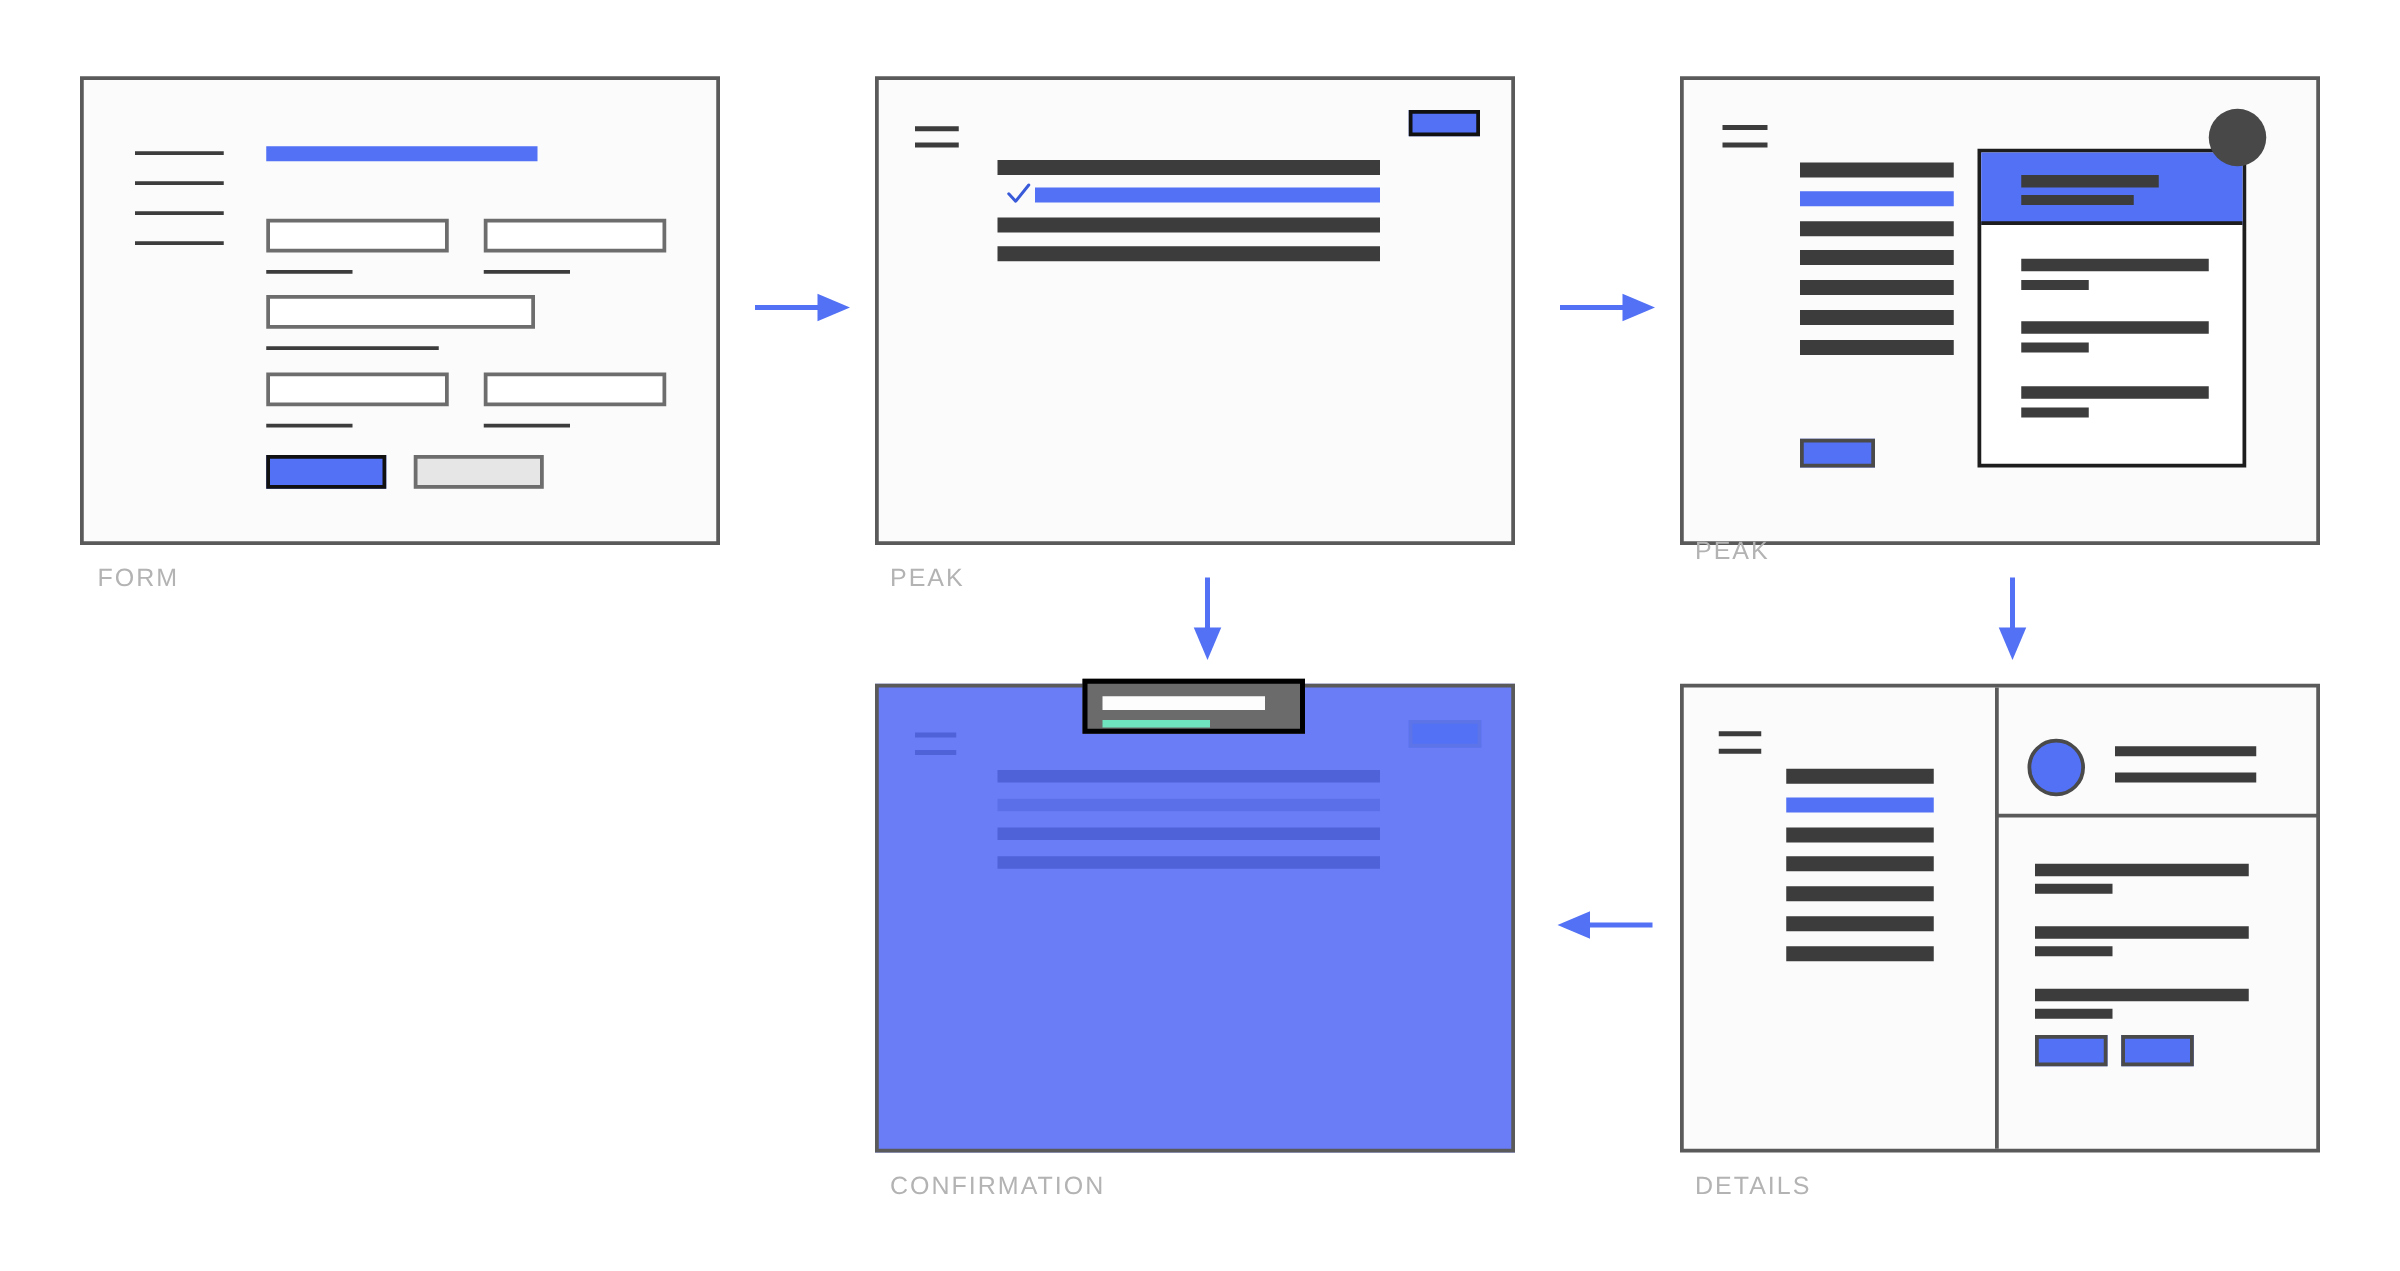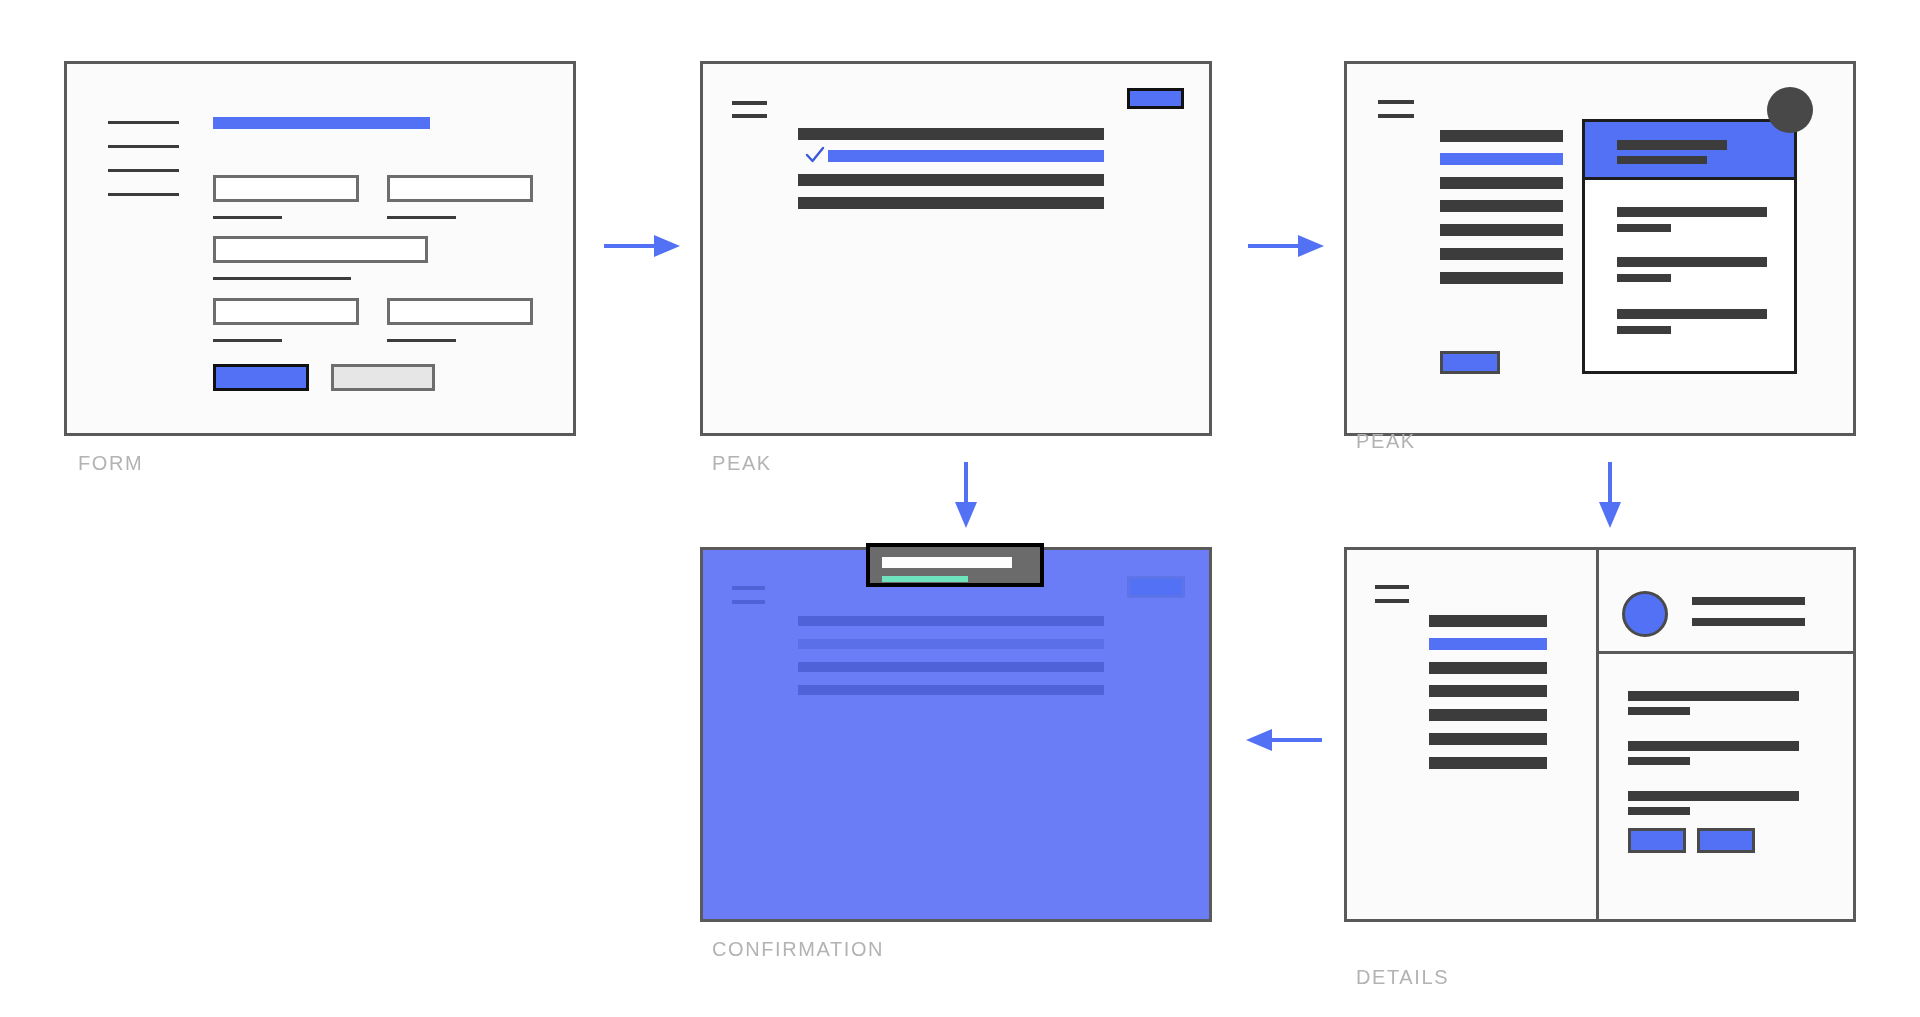--- a/index.html
+++ b/index.html
@@ -270,21 +270,21 @@
 
     <div class="bar" style="left:281px; top:191px; width:171px; height:10px;"></div>
     <div class="bar" style="left:281px; top:207px; width:62px; height:8px;"></div>
 
     <div class="bar" style="left:281px; top:241px; width:171px; height:10px;"></div>
     <div class="bar" style="left:281px; top:257px; width:62px; height:8px;"></div>
 
     <div class="btn plain-blue" style="left:281px; top:278px; width:58px; height:25px;"></div>
     <div class="btn plain-blue" style="left:350px; top:278px; width:58px; height:25px;"></div>
   </div>
-  <div class="screen-label" style="left:1356px; top:938px;margin-top:28px;">DETAILS</div>
+  <div class="screen-label" style="left:1356px; top:938px;">DETAILS</div>
 
   <svg class="arrow" style="left:602px; top:228px;" width="80" height="36" viewBox="0 0 80 36">
     <line x1="2" y1="18" x2="58" y2="18" stroke="#5271f5" stroke-width="4"></line>
     <polygon points="52,7 78,18 52,29" fill="#5271f5"></polygon>
   </svg>
 
   <svg class="arrow" style="left:1246px; top:228px;" width="80" height="36" viewBox="0 0 80 36">
     <line x1="2" y1="18" x2="58" y2="18" stroke="#5271f5" stroke-width="4"></line>
     <polygon points="52,7 78,18 52,29" fill="#5271f5"></polygon>
   </svg>

